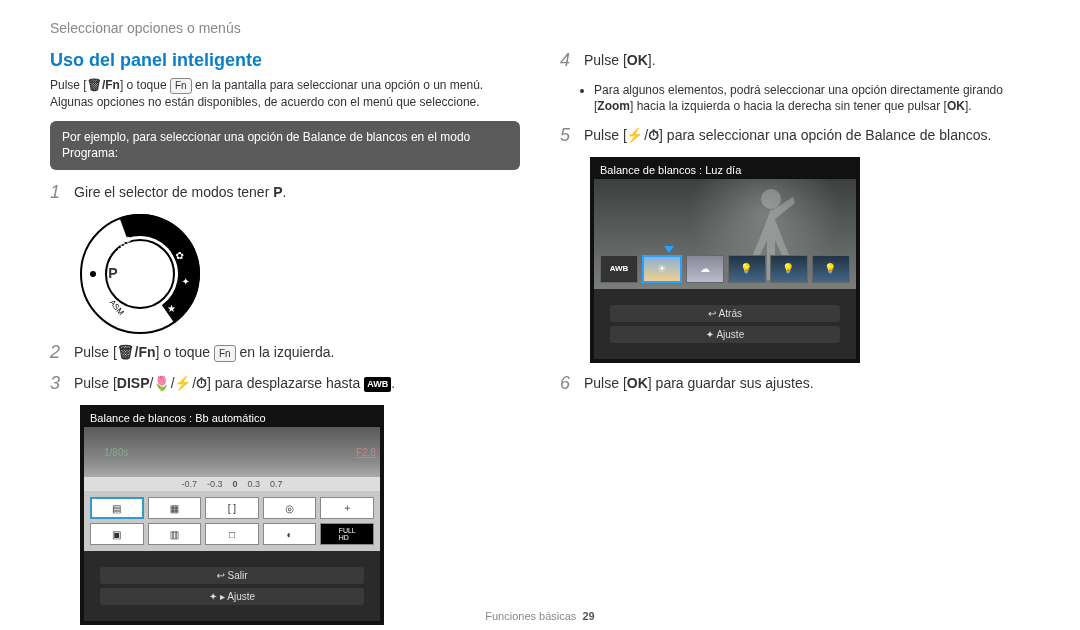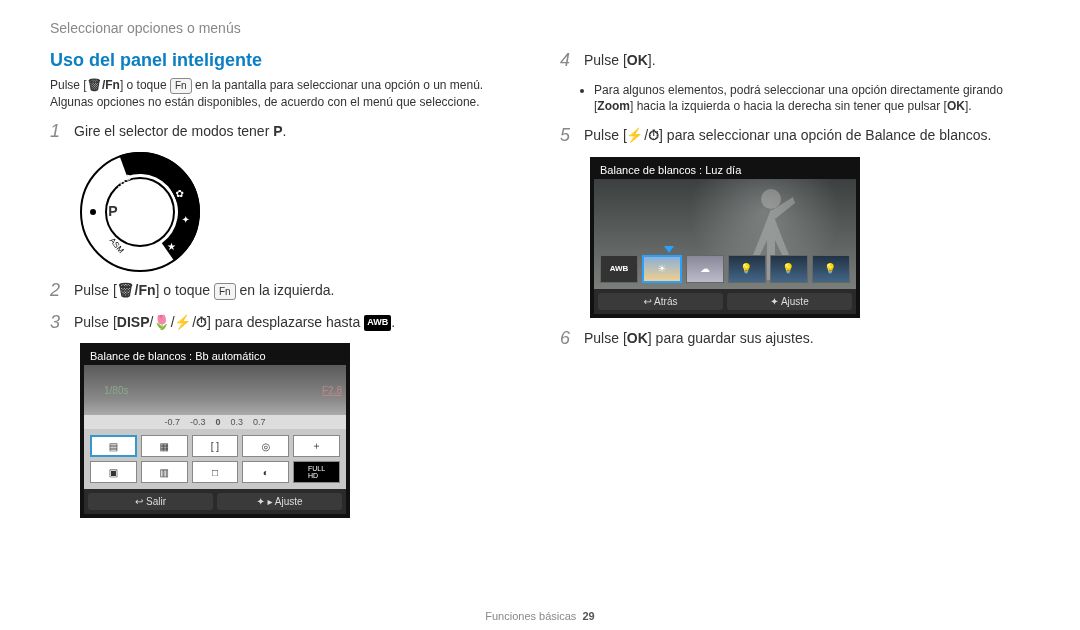--- a/index.html
+++ b/index.html
@@ -113,21 +113,21 @@
     position:absolute;
     border: 22px solid transparent;
     border-right-color: #000;
     border-radius: 50%;
     width: 120px; height: 120px;
     top: 0; left: 0;
     transform: rotate(10deg);
   }
   
   .cam-screen {
-    width: 270px;
+    width: 304px;
     background:#111;
     padding: 4px;
     margin: 6px 0 10px 30px;
     font-size: 10px;
     color:#fff;
   }
   .cam-screen .titlebar {
     font-size: 11px;
     padding: 3px 6px;
     color:#fff;
@@ -165,22 +165,23 @@
     display:flex;
     align-items:center;
     justify-content:center;
     font-size:10px;
     color:#333;
   }
   .icon-grid .cell.sel { border:2px solid #39c; }
   .cam-footer {
     display:flex;
     gap:4px;
-    padding:4px;
+    padding:16px;
     background:#2a2a2a;
+    flex-direction:column;
   }
   .cam-footer .fbtn {
     flex:1;
     background:#3a3a3a;
     text-align:center;
     padding:3px 0;
     border-radius:3px;
     font-size:10px;
     color:#ddd;
   }
@@ -267,20 +268,21 @@
 <div class="columns">
 
   <div class="col">
     <div class="section-title">Uso del panel inteligente</div>
 
     <div class="intro">
       <span>Pulse [</span><span class="bold">🗑/Fn</span><span>] o toque </span><span class="btn-key">Fn</span><span> en la pantalla para seleccionar una opción o un menú.</span>
       <span>Algunas opciones no están disponibles, de acuerdo con el menú que seleccione.</span>
     </div>
 
+    <div class="example-box">Por ejemplo, para seleccionar una opción de Balance de blancos en el modo Programa:</div>
 
     <div class="step">
       <div class="step-num">1</div>
       <div class="step-text">
         <span>Gire el selector de modos tener </span><span class="bold">P</span><span>.</span>
       </div>
     </div>
 
     <div class="mode-dial">
       <div class="ring"></div>

